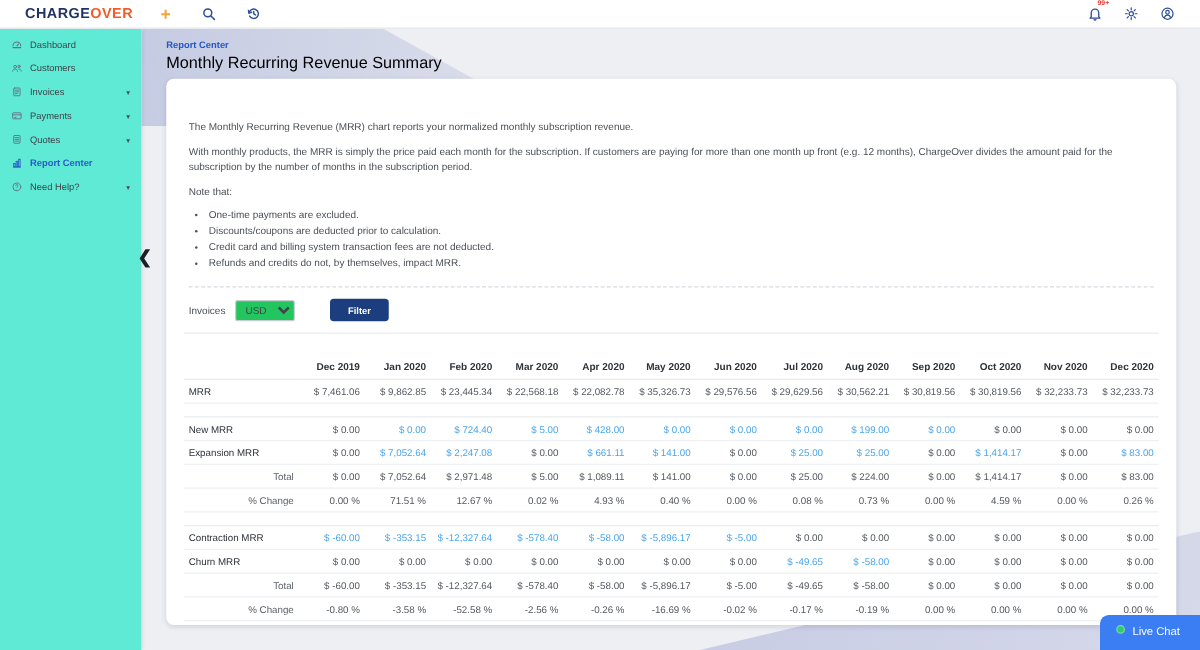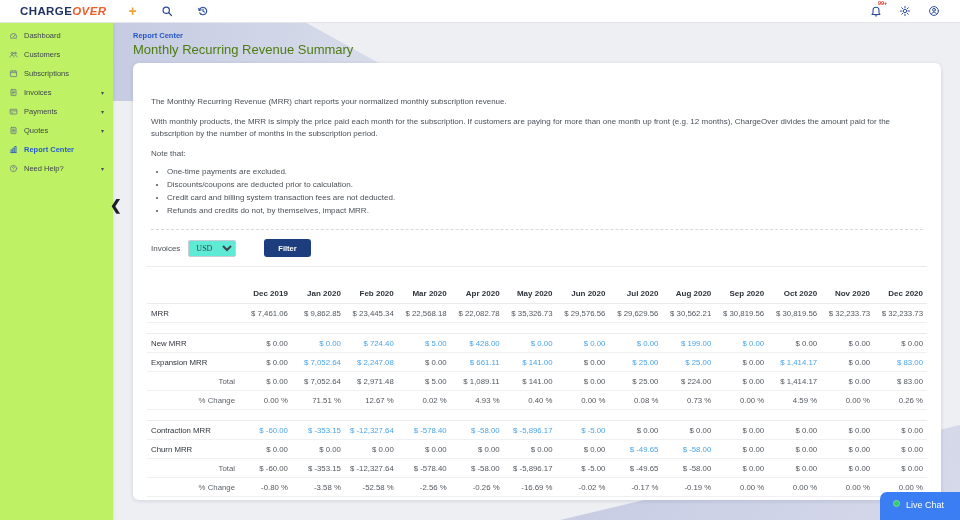--- a/index.html
+++ b/index.html
@@ -2,56 +2,56 @@
 <html><head>
 <meta charset="utf-8">
 <style>
   * { margin:0; padding:0; box-sizing:border-box; }
   html,body { width:960px; height:520px; overflow:hidden; font-family:"Liberation Sans",sans-serif; background:#edeff3; }
 
   
   .topbar { position:absolute; top:0; left:0; width:960px; height:23px; background:#fff; border-bottom:1px solid #e3e5e9; display:flex; align-items:center; z-index:40; }
   .logo { margin-left:20px; font-size:11.5px; font-weight:bold; letter-spacing:.4px; white-space:nowrap; }
   .logo .charge { color:#1e3264; }
-  .logo .over { color:#f15d2a;font-style:italic; }
+  .logo .over { color:#f15d2a; }
   .tb-ic { margin-left:24px; width:12px; height:12px; color:#2b4d9b; cursor:pointer; display:flex; align-items:center; justify-content:center; }
   .tb-ic svg { width:12px; height:12px; }
   .tb-plus { margin-left:22px; color:#f2a438; font-size:14px; font-weight:bold; cursor:pointer; line-height:1; }
   .tb-right { margin-left:auto; display:flex; align-items:center; gap:17px; padding-right:20px; }
   .tb-right .tb-ic { margin-left:0; }
   .bell-wrap { position:relative; }
   .badge { position:absolute; top:-5px; left:8px; color:#e8312a; font-size:5.5px; font-weight:bold; }
 
   
-  .sidebar { position:absolute; top:23px; left:0; width:113px; height:497px; background:#bef264; box-shadow:1px 0 3px rgba(30,40,70,.08); z-index:30; padding-top:3px; }
+  .sidebar { position:absolute; top:23px; left:0; width:113px; height:497px; background:#5eead4; box-shadow:1px 0 3px rgba(30,40,70,.08); z-index:30; padding-top:3px; }
   .nav-item { display:flex; align-items:center; padding:5px 9px; font-size:7.5px; color:#3f444b; cursor:pointer; }
   .nav-item .nico { width:9px; height:9px; margin-right:6px; color:#667083; flex:none; display:flex; }
   .nav-item .nico svg { width:9px; height:9px; }
   .nav-item.active { color:#2a5cc8; font-weight:bold; }
   .nav-item.active .nico { color:#2a5cc8; }
   .caret { margin-left:auto; font-size:6px; color:#4a4f57; }
   .collapse-handle { position:absolute; top:197px; left:110px; z-index:35; font-size:14px; font-weight:bold; color:#1b1f26; cursor:pointer; }
 
   
   .main { position:absolute; top:23px; left:113px; width:847px; height:497px; }
   .deco-top { position:absolute; top:0; left:0; width:440px; height:78px; background:linear-gradient(100deg,#c5cbe2 0%,#d8dcea 60%,#e4e6f0 100%); clip-path:polygon(0 0,44% 0,76% 100%,0 100%); }
   .deco-bottom { position:absolute; bottom:0; right:0; width:400px; height:95px; background:linear-gradient(100deg,#c8cce4,#d6d9ea); clip-path:polygon(100% 0,100% 100%,0 100%); }
   .breadcrumb { position:absolute; top:8px; left:20px; font-size:7.5px; font-weight:bold; color:#2356c7; cursor:pointer; }
-  .page-title { position:absolute; top:19px; left:20px; font-size:13px; color:#4d7c0f; }
+  .page-title { position:absolute; top:19px; left:20px; font-size:13px; color:#000000; }
 
   
   .card { position:absolute; top:40px; left:20px; width:808px; height:437px; background:#fff; border-radius:6px; box-shadow:0 1px 4px rgba(40,50,80,.14); z-index:10; overflow:hidden; }
   .desc { margin:33px 18px 0; font-size:8px; color:#4b5057; line-height:1.5; }
   .desc p { margin-bottom:8px; }
   .desc .note { margin-bottom:6px; }
   .desc ul { margin-left:16px; }
   .desc li { margin-bottom:1px; }
 
   .controls { margin:12px 18px 0; padding-top:9px; border-top:1px dashed #d6d9df; display:flex; align-items:center; font-size:8px; color:#4b5057; }
-  .controls select { margin-left:8px; font-size:8px; font-family:Liberation Serif, serif; color:#3f444b; border:1px solid #c8ccd3; border-radius:2px; background:#5eead4; padding:2px 3px; width:48px; }
+  .controls select { margin-left:8px; font-size:8px; font-family:Liberation Sans, sans-serif; color:#3f444b; border:1px solid #c8ccd3; border-radius:2px; background:#22c55e; padding:2px 3px; width:48px; }
   .filter-btn { margin-left:28px; background:#1c3e7e; color:#fff; border:none; border-radius:3px; font-size:7.5px; font-weight:bold; font-family:"Liberation Sans",sans-serif; padding:4.5px 14px; cursor:pointer; }
 
   
   .table-wrap { margin:9px 14px 0; }
   table { width:100%; border-collapse:collapse; table-layout:fixed; font-size:7.8px; color:#53585f; }
   col.lbl { width:92px; }
   th { font-size:8px; font-weight:bold; color:#2e333a; text-align:right; padding:22px 4px 5px; border-top:1px solid #e9ebee; border-bottom:1px solid #e9ebee; }
   th.first { text-align:left; }
   td { text-align:right; padding:4.5px 4px; border-bottom:1px solid #eef0f3; white-space:nowrap; }
   td.rlabel { text-align:left; font-weight:normal; color:#2e333a; }
@@ -124,29 +124,20 @@
             <circle cx="5.5" cy="6" r="2"></circle>
             <path d="M2 12.5c0-2 1.5-3.1 3.5-3.1s3.5 1.1 3.5 3.1"></path>
             <circle cx="11" cy="5.5" r="1.7"></circle>
             <path d="M10.8 9.2c2 0 3.3 1.1 3.3 3"></path>
           </svg>
         </span>
         <span>Customers</span>
       </div>
       <div class="nav-item">
         <span class="nico">
-          <svg viewBox="0 0 16 16" fill="none" stroke="currentColor" stroke-width="1.3">
-            <rect x="2.5" y="3.5" width="11" height="10" rx="1"></rect>
-            <path d="M2.5 6.5h11M5.5 2v3M10.5 2v3"></path>
-          </svg>
-        </span>
-        <span>Subscriptions</span>
-      </div>
-      <div class="nav-item">
-        <span class="nico">
           <svg viewBox="0 0 16 16" fill="none" stroke="currentColor" stroke-width="1.3" stroke-linecap="round">
             <rect x="3.5" y="2.5" width="9" height="11" rx="1"></rect>
             <path d="M5.5 5.5h5M5.5 8h5M5.5 10.5h3"></path>
           </svg>
         </span>
         <span>Invoices</span>
         <span class="caret">▾</span>
       </div>
       <div class="nav-item">
         <span class="nico">

